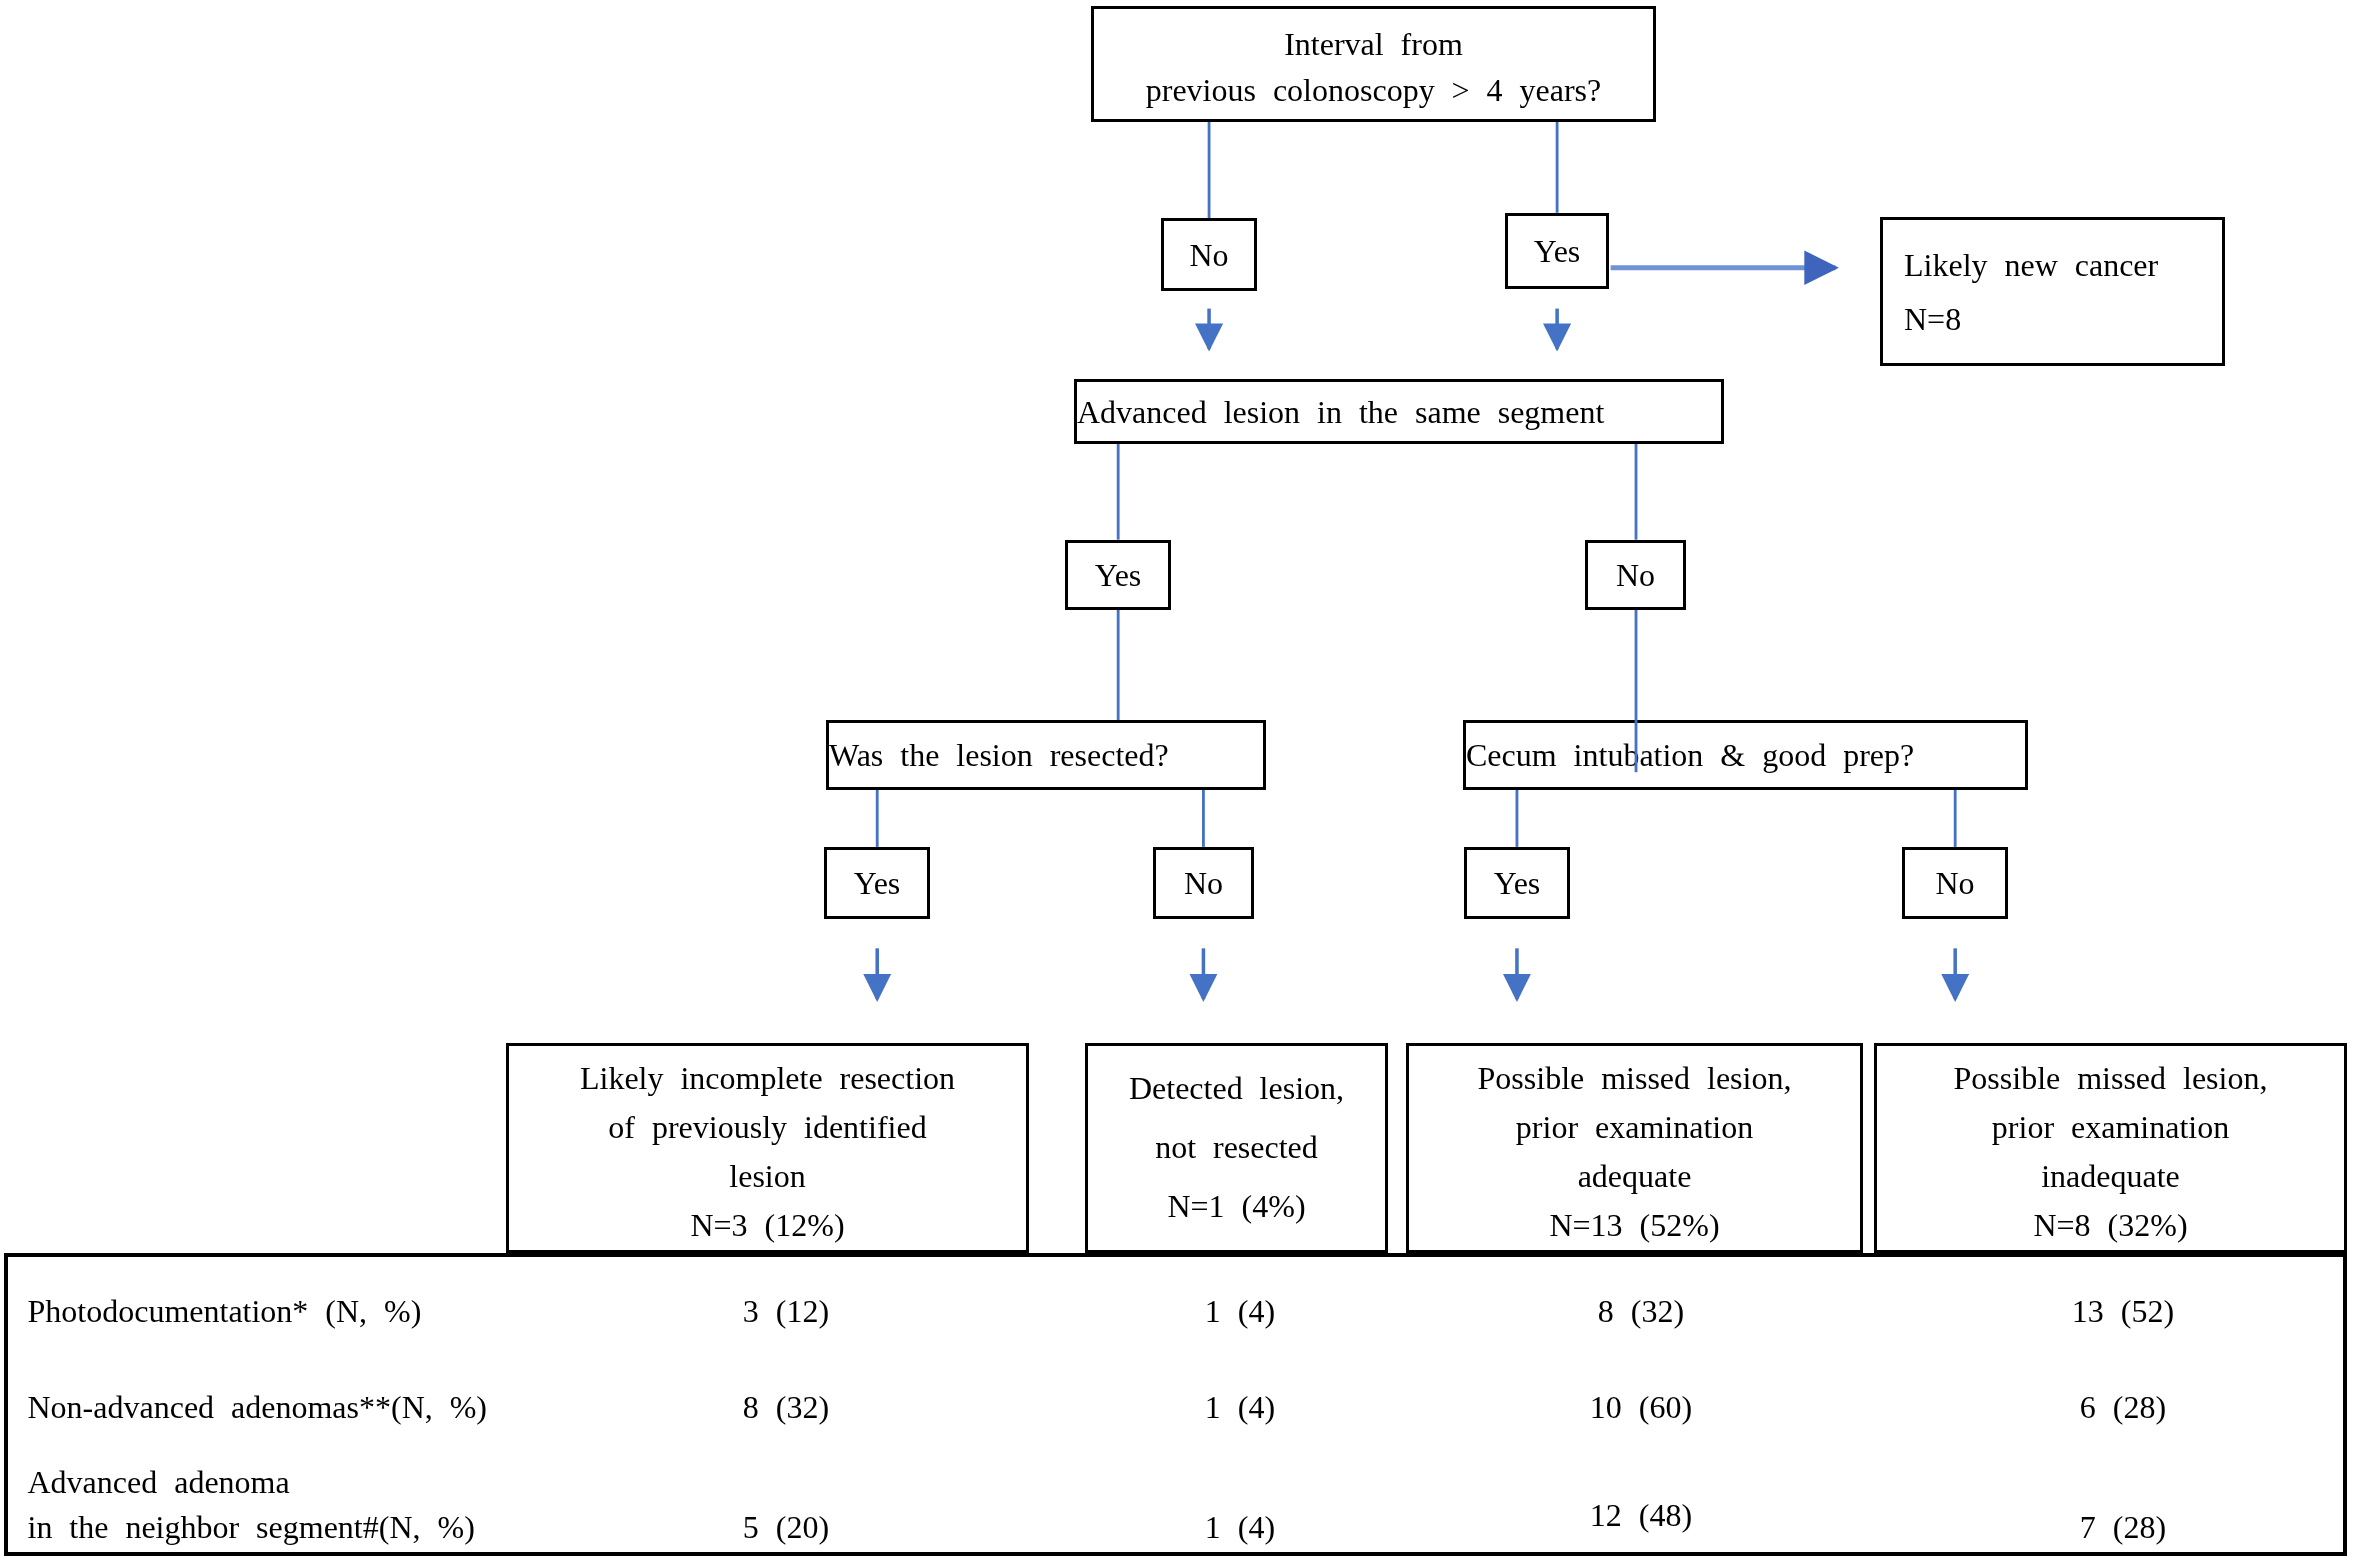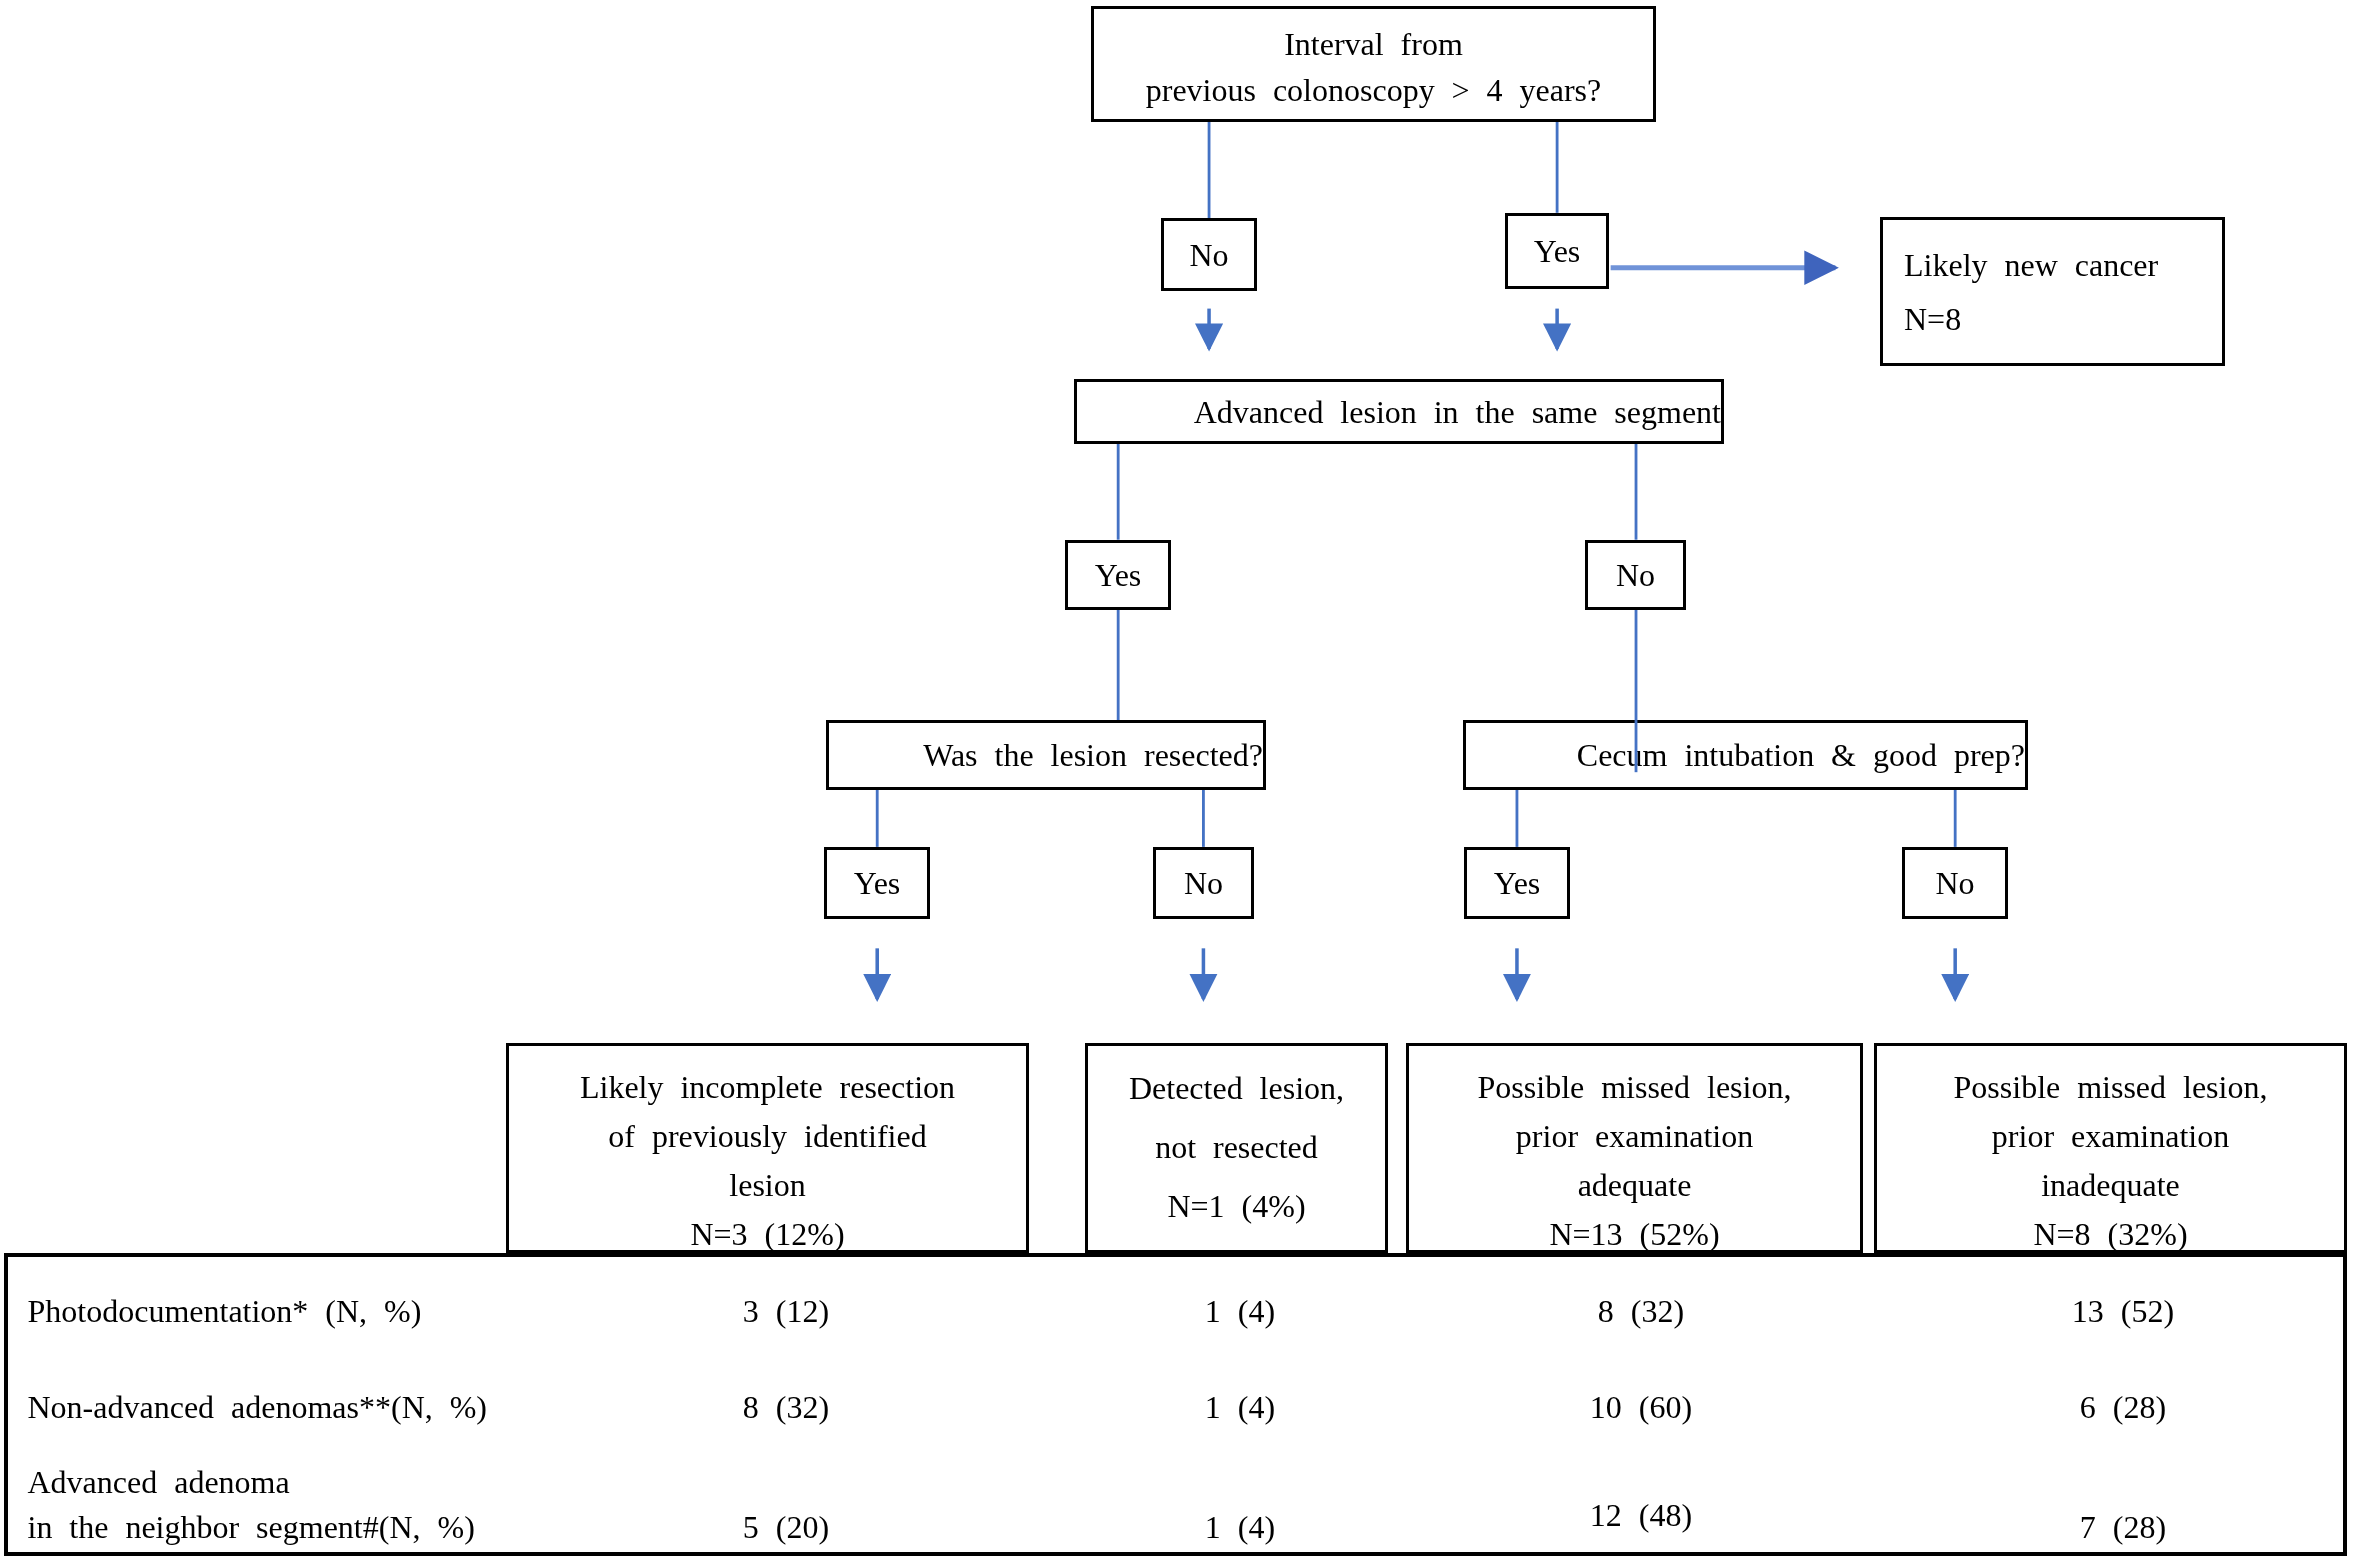--- a/index.html
+++ b/index.html
@@ -22,25 +22,25 @@
     font-size:32px;
     line-height:46px;
     word-spacing:0.28em;
   }
   .node .ln{white-space:nowrap;}
   .answer{
     display:flex;align-items:center;justify-content:center;
     font-size:32px;
   }
   .q-interval{padding-top:12px;}
-  .q-mid{display:flex;align-items:center;justify-content:flex-end;}
+  .q-mid{display:flex;align-items:center;justify-content:flex-start;}
   .cancer{
     text-align:left;padding:18.3px 0 0 21px;line-height:54px;
   }
-  .outcome{padding-top:17px;line-height:49px;}
+  .outcome{padding-top:8px;line-height:49px;}
   .outcome-3line{line-height:59px;padding-top:12.7px;}
   .dtable{
     position:absolute;
     box-sizing:border-box;
     border:4.2px solid #000;
     background:#fff;
     z-index:2;
     font-size:32px;
     word-spacing:0.28em;
   }

